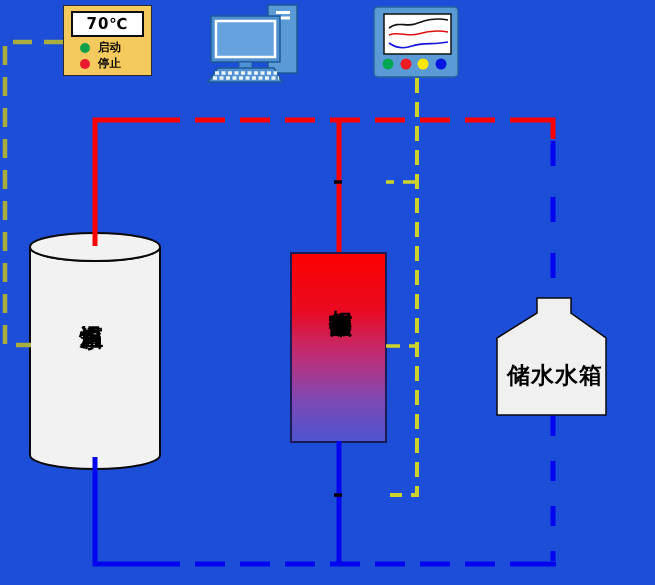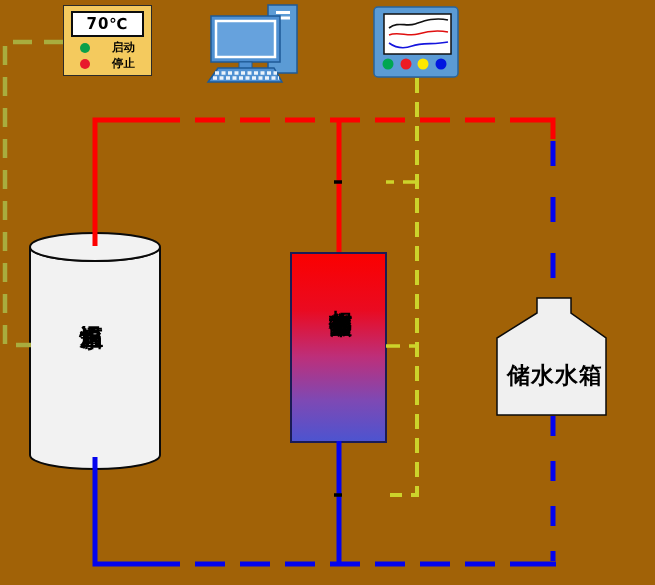--- a/index.html
+++ b/index.html
@@ -1,32 +1,32 @@
 <!DOCTYPE html>
 <html><head>
 <meta charset="utf-8">
 <style>
   html,body{margin:0;padding:0;background:#000;}
   .stage{
-    position:relative;width:655px;height:585px;background:#a16207;overflow:hidden;
+    position:relative;width:655px;height:585px;background:#1d4ed8;overflow:hidden;
     font-family:"DejaVu Sans","Liberation Sans",sans-serif;
   }
   .stage svg{position:absolute;left:0;top:0;}
   
   .ctrl-box{
     position:absolute;left:63px;top:5px;width:89px;height:71px;
     background:#f4ca5e;border:1.5px solid #2a2a2a;box-sizing:border-box;
   }
   .ctrl-display{
     margin:5px auto 0 auto;width:69px;height:22px;background:#fff;
     border:2px solid #0d0d0d;box-sizing:content-box;
     display:flex;align-items:center;justify-content:center;
     font-size:15px;font-weight:600;color:#000;letter-spacing:1px;
   }
-  .ctrl-row{display:flex;align-items:center;margin:5px 0 0 16px;height:11px;gap:14px;}
+  .ctrl-row{display:flex;align-items:center;margin:5px 0 0 16px;height:11px;}
   .ctrl-dot{width:10px;height:10px;border-radius:50%;margin-right:8px;flex:0 0 auto;}
   .dot-start{background:#0aa04a;}
   .dot-stop{background:#e8192c;}
   .ctrl-label{font-size:11.5px;font-weight:bold;color:#000;line-height:1;}
   
   .tank-label{position:absolute;color:#000;font-weight:bold;}
   .vtext{writing-mode:vertical-rl;text-orientation:upright;}
   .label-const{left:77px;top:306px;font-size:23px;letter-spacing:1px;}
   .label-pcm{left:326px;top:291px;font-size:23px;letter-spacing:1.5px;}
   .label-storage{left:501px;top:360px;width:102px;text-align:right;font-size:23px;letter-spacing:1px;}

